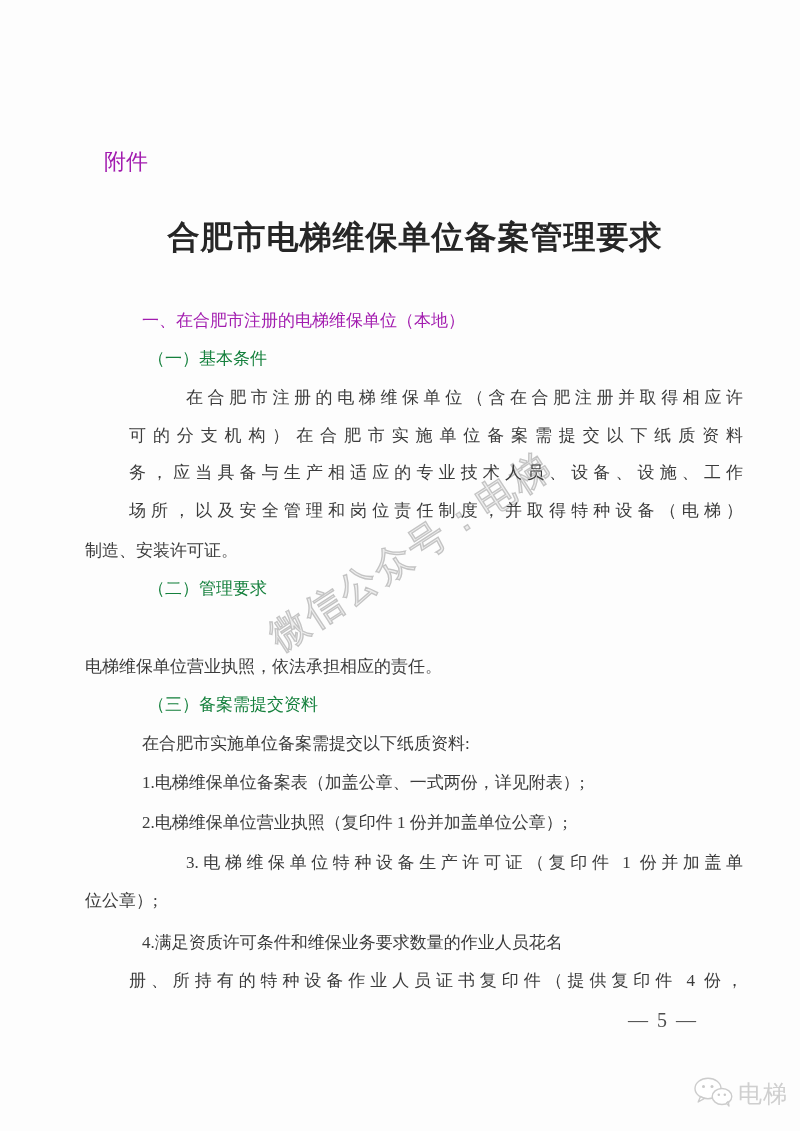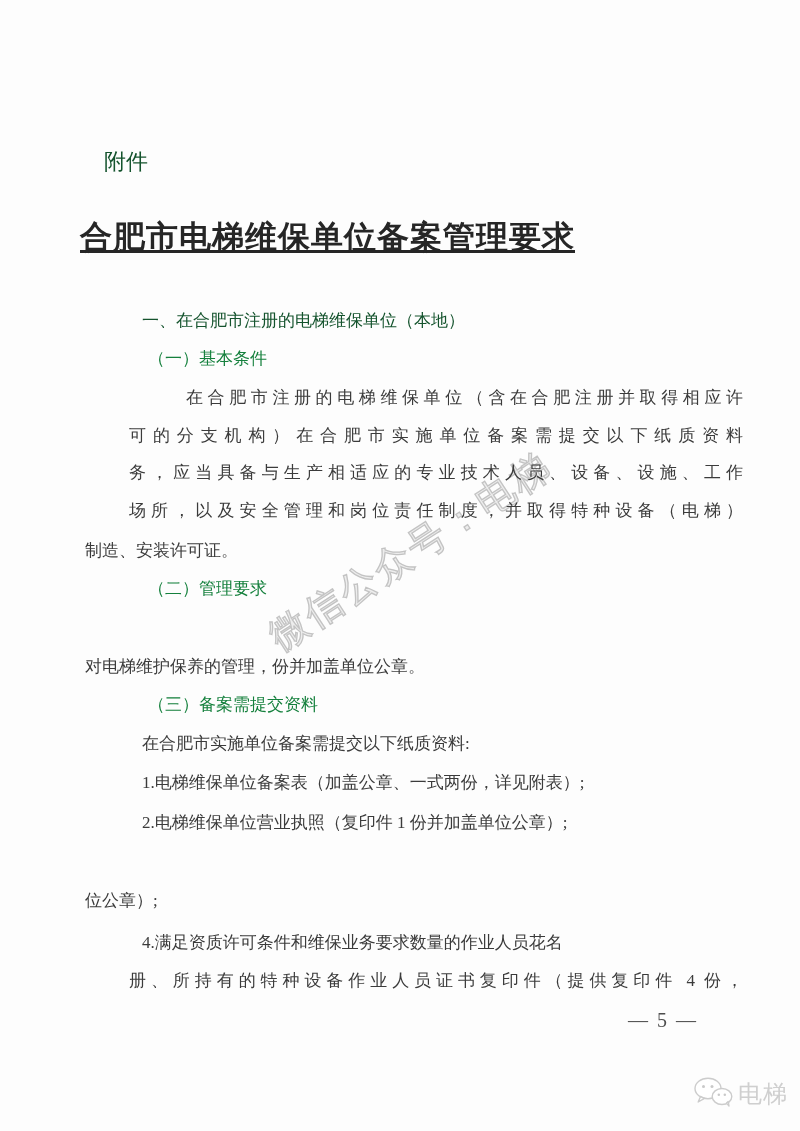--- a/index.html
+++ b/index.html
@@ -31,45 +31,44 @@
   }
   .attach{
     position:absolute;
     left:104px; top:147px;
     font-size:22px;
     color:#333;
     z-index:2;
   }
   .title{
     position:absolute;
-    left:80px; top:216px;
+    left:108px; top:216px;
     width:614px;
     margin:0;
-    text-align:left;
+    text-align:center;
     font-size:32px;
     font-weight:700;
     letter-spacing:1px;
     color:#262626;
     font-family:"Liberation Serif", serif;
     z-index:2;
-    text-decoration:underline;
   }
   .l{
     position:absolute;
     left:85px;
     width:614px;
     box-sizing:border-box;
     height:30px;
     line-height:30px;
     font-size:17px;
     color:#3b3b3b;
     white-space:nowrap;
     z-index:2;
   }
-  .sans{font-family:"Liberation Sans", sans-serif; color:#14532d;}
+  .sans{font-family:"Liberation Sans", sans-serif; color:#a21caf;}
   .kai{color:#15803d;}
   .ind{padding-left:57px;}
   .ind-k{padding-left:63px;}
   .jst{
     white-space:normal;
     text-align:justify;
     text-align-last:justify;
     margin-left:44px;
   }
   .pagenum{
@@ -109,25 +108,26 @@
   <h1 class="title">合肥市电梯维保单位备案管理要求</h1>
 
   <div class="l sans ind" style="top:306px">一、在合肥市注册的电梯维保单位（本地）</div>
   <div class="l kai ind-k" style="top:344px">（一）基本条件</div>
   <div class="l ind jst" style="top:383px">在合肥市注册的电梯维保单位（含在合肥注册并取得相应许</div>
   <div class="l jst" style="top:421px">可的分支机构）在合肥市实施单位备案需提交以下纸质资料</div>
   <div class="l jst" style="top:458px">务，应当具备与生产相适应的专业技术人员、设备、设施、工作</div>
   <div class="l jst" style="top:496px">场所，以及安全管理和岗位责任制度，并取得特种设备（电梯）</div>
   <div class="l" style="top:536px">制造、安装许可证。</div>
   <div class="l kai ind-k" style="top:574px">（二）管理要求</div>
-  <div class="l" style="top:652px">对电梯维护保养的管理，份并加盖单位公章。</div>
+  <div class="l" style="top:652px">电梯维保单位营业执照，依法承担相应的责任。</div>
   <div class="l ind" style="top:729px">在合肥市实施单位备案需提交以下纸质资料:</div>
   <div class="l kai ind-k" style="top:690px">（三）备案需提交资料</div>
   <div class="l ind" style="top:768px">1.电梯维保单位备案表（加盖公章、一式两份，详见附表）;</div>
   <div class="l ind" style="top:808px">2.电梯维保单位营业执照（复印件 1 份并加盖单位公章）;</div>
+  <div class="l ind jst" style="top:848px">3.电梯维保单位特种设备生产许可证（复印件 1 份并加盖单</div>
   <div class="l" style="top:886px">位公章）;</div>
   <div class="l ind" style="top:928px">4.满足资质许可条件和维保业务要求数量的作业人员花名</div>
   <div class="l jst" style="top:966px">册、所持有的特种设备作业人员证书复印件（提供复印件 4 份，</div>
 
   <div class="pagenum">— 5 —</div>
 
   <div class="brand">
     <span>
       <svg width="40" height="30" viewBox="0 0 40 30">
         <g fill="#ffffff" stroke="#cccccc" stroke-width="1.4">

